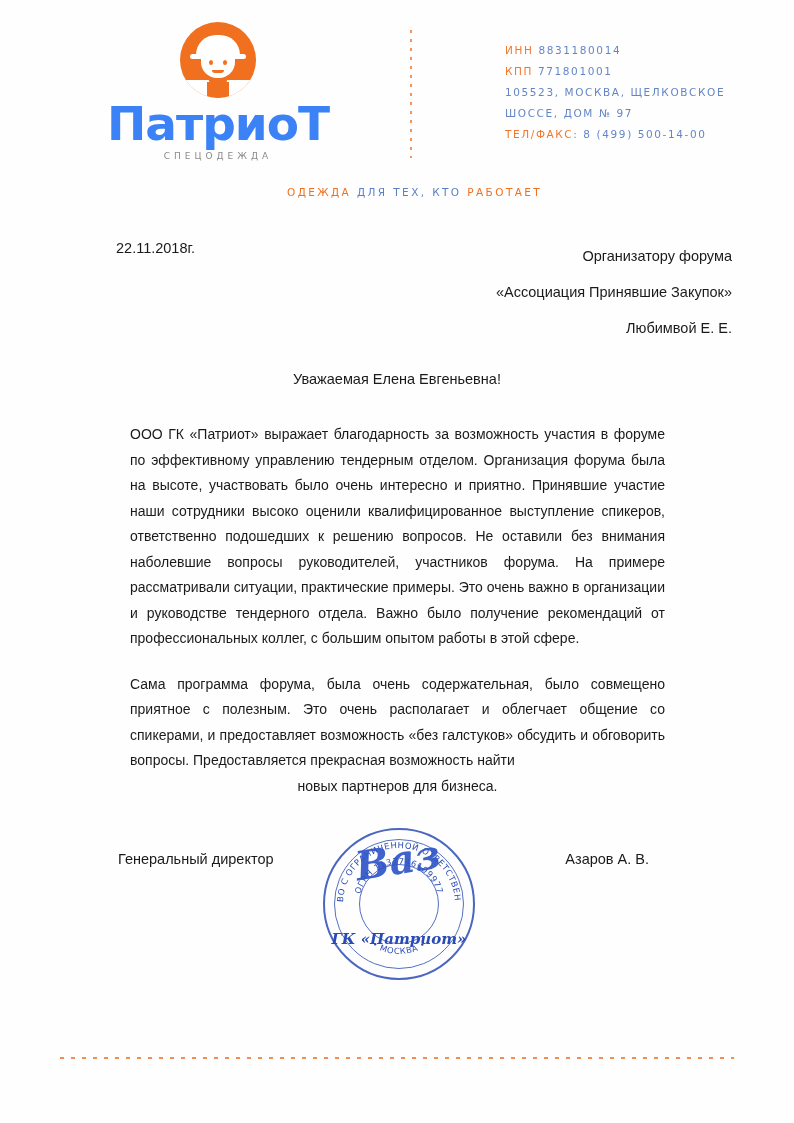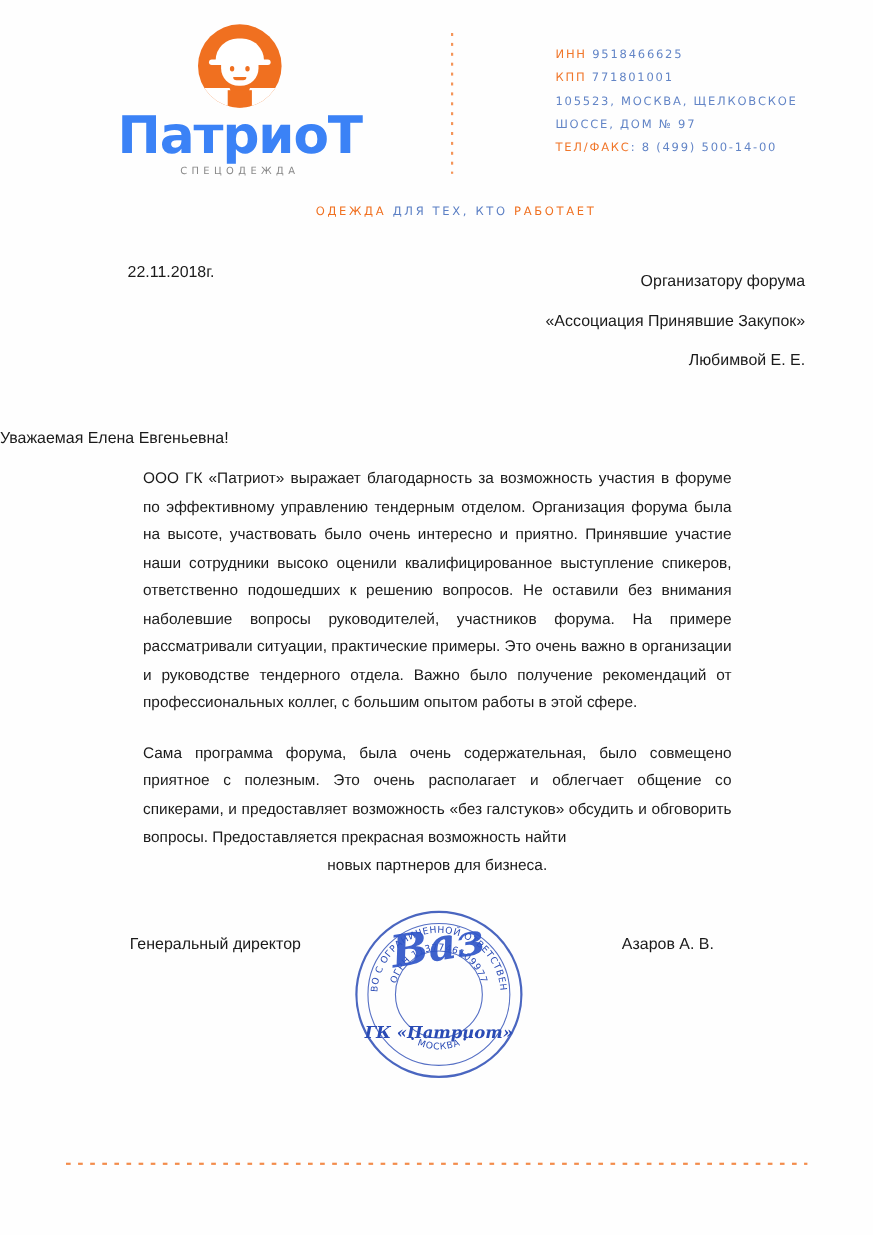--- a/index.html
+++ b/index.html
@@ -183,22 +183,22 @@
     top: 238px;
     text-align: right;
     font-size: 14.5px;
     line-height: 36px;
   }
 
   .salutation {
     position: absolute;
     left: 0;
     right: 0;
-    top: 391px;
-    text-align: left;
+    top: 371px;
+    text-align: center;
     font-size: 14.5px;
   }
 
   .letter-body {
     position: absolute;
     left: 130px;
     width: 535px;
     top: 422px;
     font-size: 14px;
     line-height: 25.5px;
@@ -325,21 +325,21 @@
         <div class="collar-r"></div>
         <div class="collar-mid"></div>
       </div>
       <div class="logo-word">ПатриоТ</div>
       <div class="logo-sub">СПЕЦОДЕЖДА</div>
     </div>
 
     <div class="divider-dots"></div>
 
     <div class="contacts">
-      <div><span class="lbl">ИНН</span> <span>9518466625</span></div>
+      <div><span class="lbl">ИНН</span> <span>8831180014</span></div>
       <div><span class="lbl">КПП</span> <span>771801001</span></div>
       <div><span>105523, МОСКВА, ЩЕЛКОВСКОЕ</span></div>
       <div><span>ШОССЕ, ДОМ № 97</span></div>
       <div><span class="lbl">ТЕЛ/ФАКС</span><span>: 8 (499) 500-14-00</span></div>
     </div>
 
     <div class="tagline">
       <span class="hl">ОДЕЖДА</span>
       <span>ДЛЯ ТЕХ, КТО</span>
       <span class="hl">РАБОТАЕТ</span>

